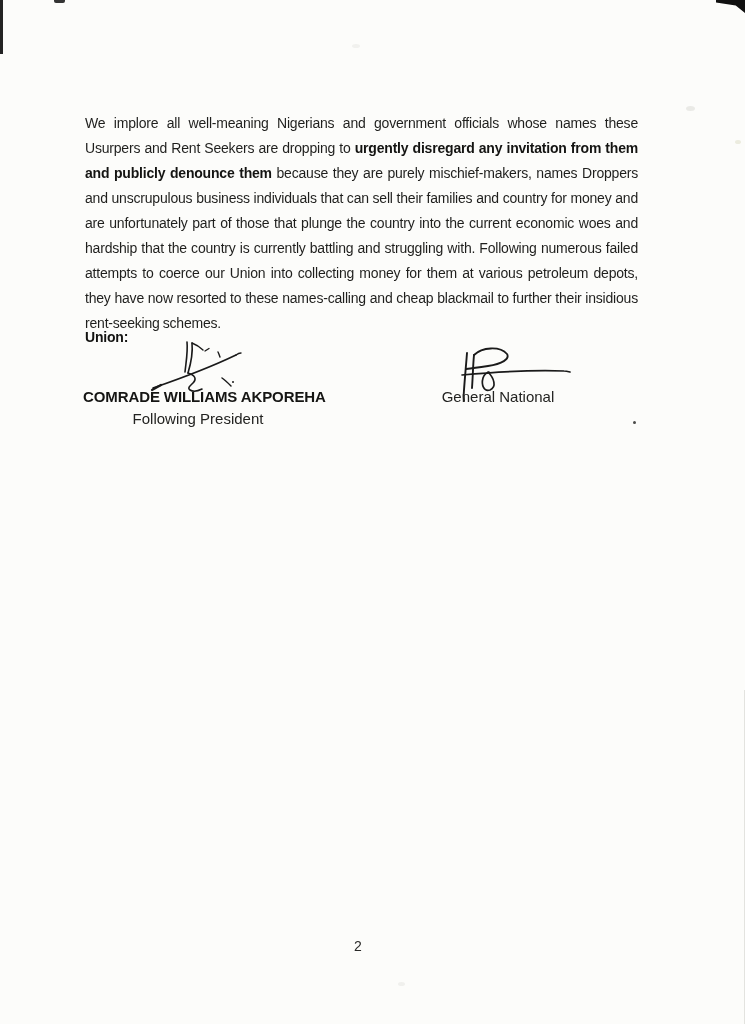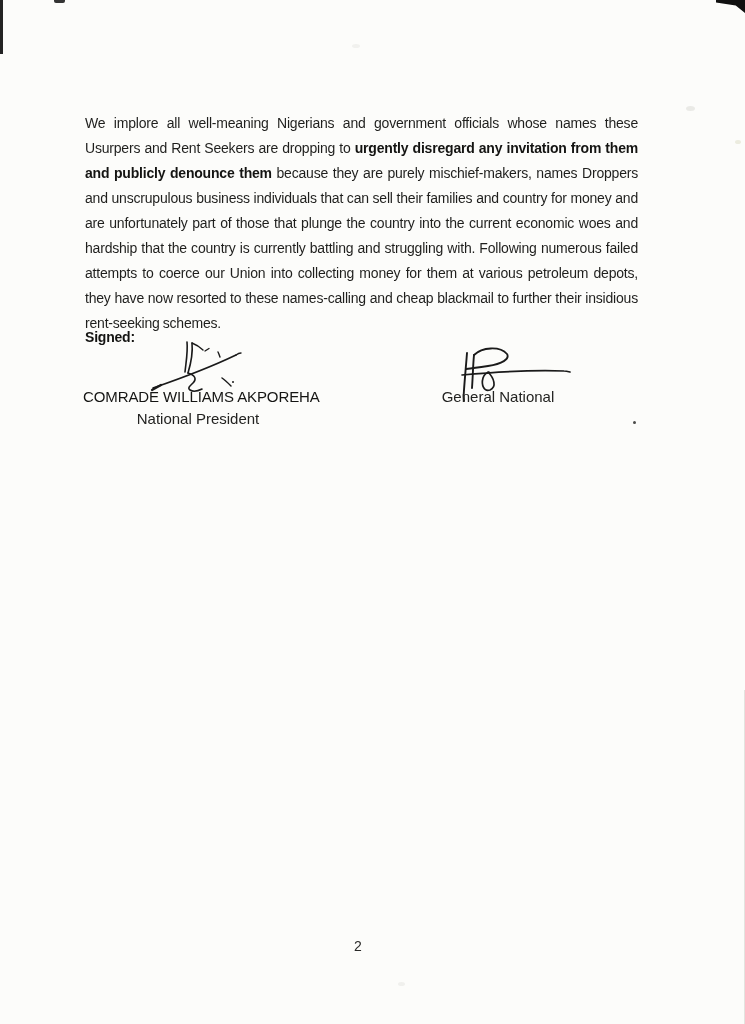--- a/index.html
+++ b/index.html
@@ -35,21 +35,21 @@
   .sig-block {
     position: absolute;
     top: 386px;
     width: 230px;
     text-align: center;
     white-space: nowrap;
   }
   #sig-block-left { left: 83px; }
   #sig-block-right { left: 383px; }
   .sig-name {
-    font-weight: normal;
+    font-weight: bold;
     font-size: 15px;
     line-height: 22px;
     letter-spacing: -0.1px;
     color: #151513;
   }
   .sig-title {
     font-size: 15px;
     line-height: 22px;
     color: #232321;
   }
@@ -104,21 +104,21 @@
   <div class="artifact" id="corner-top-right"></div>
   <div id="edge-line-right" style="position:absolute;"></div>
   <div class="smudge" id="smudge-1"></div>
   <div class="smudge" id="smudge-2"></div>
   <div class="smudge" id="smudge-3"></div>
   <div class="smudge" id="smudge-4"></div>
 
   <div class="para" id="para-main"><span>We implore all well-meaning Nigerians and government officials whose names these Usurpers and Rent Seekers are dropping to </span><strong>urgently disregard any invitation from them and publicly denounce them</strong><span> because they are purely mischief-makers, names Droppers and unscrupulous business individuals that can sell their families and country for money and are unfortunately part of those that plunge the country into the current economic woes and hardship that the country is currently battling and struggling with. Following numerous failed attempts to coerce our Union into collecting money for them at various petroleum depots, they have now resorted to these names-calling and cheap blackmail to further their insidious rent-seeking schemes.</span></div>
 
 
-  <div class="para" id="signed">Signed:</div>
+  <div class="para" id="signed">Union:</div>
 
   <svg class="signature" id="signature-left" width="100" height="72" viewBox="0 0 100 72">
     <path stroke-width="1.6" d="M38,8 C39,18 37,28 36,38"></path>
     <path stroke-width="1.6" d="M43,9 C44,19 42,29 39,39"></path>
     <path stroke-width="1.4" d="M43,9 C48,11 51,13 54,16"></path>
     <path stroke-width="1.4" d="M56,17 l4,-2.5"></path>
     <path stroke-width="1.4" d="M69,18 C70,20 70.5,21.5 71,23"></path>
     <path stroke-width="1.6" d="M39,39 C46,41 48,45 44,49 C41,52 38,54 41,56 C44,58 49,57 53,55"></path>
     <path stroke-width="1.6" d="M4,54 C30,45 60,34 87,21"></path>
     <path stroke-width="1.4" d="M87,21 C89,19.5 90.5,19 92,19"></path>
@@ -130,21 +130,21 @@
   <svg class="signature" id="signature-right" width="125" height="62" viewBox="0 0 125 62">
     <path stroke-width="1.9" d="M17,9 C16,22 15,32 14,46 C13.5,50 13.5,53 14,57"></path>
     <path stroke-width="1.9" d="M24,11 C23,21 23,30 22,44"></path>
     <path stroke-width="1.8" d="M24,11 C32,3 50,2 57,10 C60,15 52,20 38,22 C31,23 24,24 16,25"></path>
     <path stroke-width="1.7" d="M12,31 C45,28 88,26 114,27 C116,27 118,27.5 120,28"></path>
     <path stroke-width="1.7" d="M38,28 C44,34 47,43 40,46 C34,48 31,41 33,34 C34,31 36,29 39,28"></path>
   </svg>
 
   <div class="sig-block" id="sig-block-left">
     <div class="sig-name">COMRADE WILLIAMS AKPOREHA</div>
-    <div class="sig-title">National President</div>
+    <div class="sig-title">Following President</div>
   </div>
 
   <div class="sig-block" id="sig-block-right">
     <div class="sig-title">General National</div>
   </div>
 
   <div class="stray-dot"></div>
 
   <div class="page-number">2</div>
 

